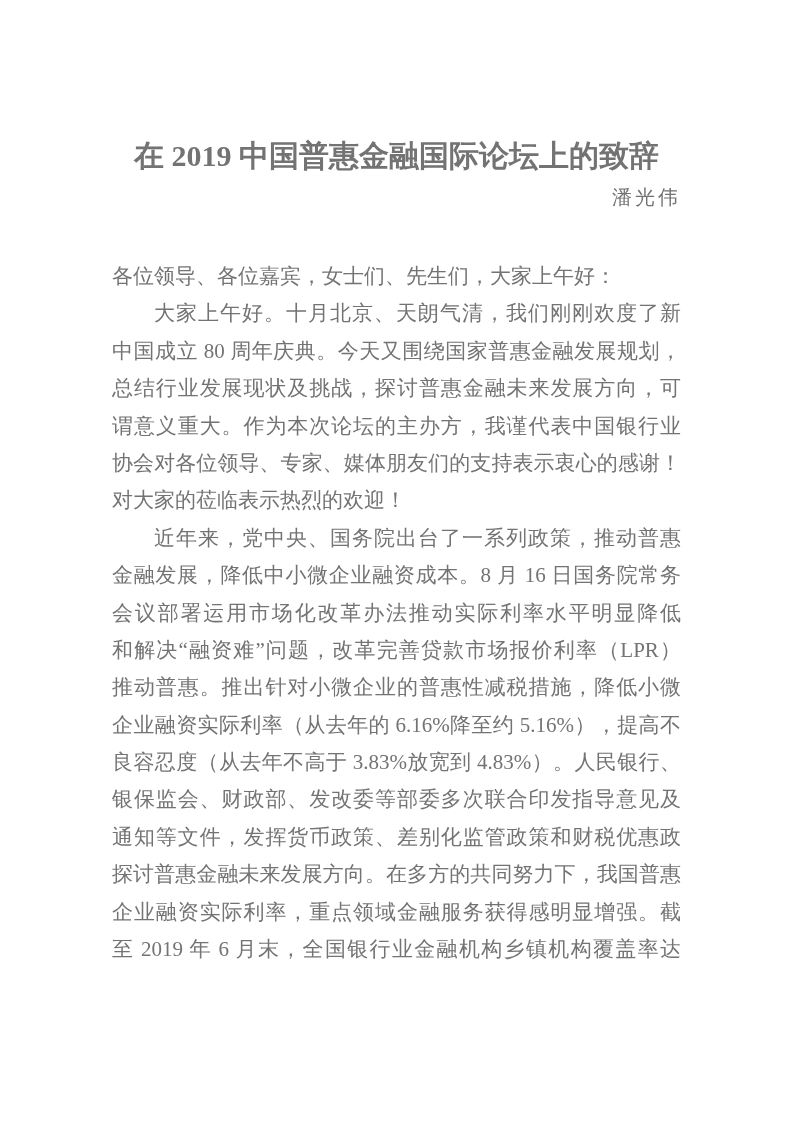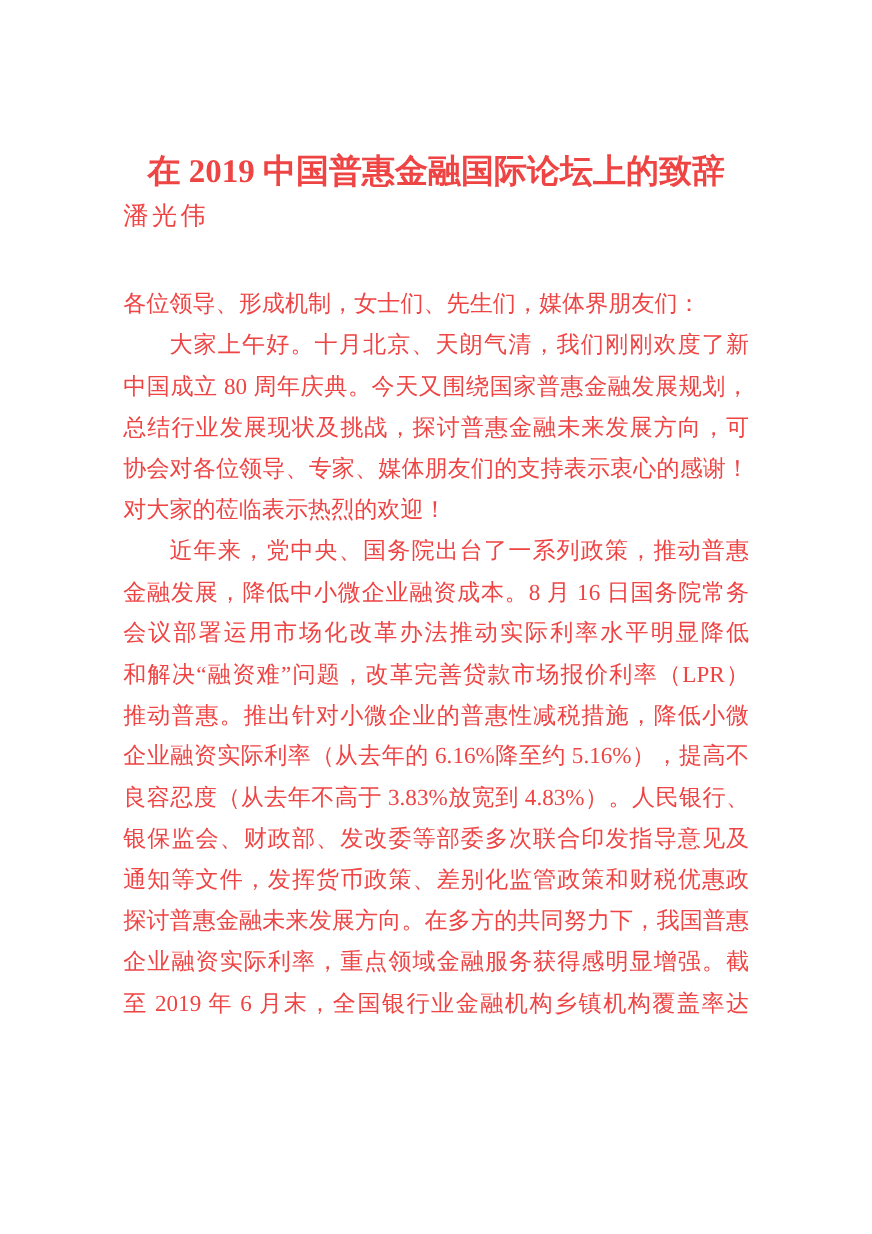--- a/index.html
+++ b/index.html
@@ -6,37 +6,37 @@
     margin: 0;
     padding: 0;
     background: #ffffff;
   }
   .page {
     position: relative;
     width: 793px;
     height: 1122px;
     margin: 0 auto;
     background: #ffffff;
-    color: #ef4444;
+    color: #737373;
     font-family: "Liberation Serif", "DejaVu Serif", serif;
     overflow: hidden;
   }
   .doc-title {
     margin: 137px 112px 0 112px;
     font-size: 30px;
     line-height: 38px;
     font-weight: 700;
     text-align: center;
     white-space: nowrap;
   }
   .doc-author {
     margin: 10px 112px 0 112px;
-    font-size: 23px;
+    font-size: 20px;
     line-height: 24px;
-    text-align: left;
+    text-align: right;
     letter-spacing: 3px;
   }
   .doc-body {
     margin: 49px 112px 0 112px;
     font-size: 21px;
     line-height: 37.4px;
     text-align: left;
   }
   .text-line {
     height: 37.4px;
@@ -52,24 +52,25 @@
     text-indent: 2em;
   }
 </style>
 </head>
 <body>
 
 <div class="page">
   <h1 class="doc-title">在 2019 中国普惠金融国际论坛上的致辞</h1>
   <div class="doc-author">潘光伟</div>
   <div class="doc-body">
-      <div class="text-line">各位领导、形成机制，女士们、先生们，媒体界朋友们：</div>
+      <div class="text-line">各位领导、各位嘉宾，女士们、先生们，大家上午好：</div>
       <div class="text-line fill indent">大家上午好。十月北京、天朗气清，我们刚刚欢度了新</div>
       <div class="text-line fill">中国成立 80 周年庆典。今天又围绕国家普惠金融发展规划，</div>
       <div class="text-line fill">总结行业发展现状及挑战，探讨普惠金融未来发展方向，可</div>
+      <div class="text-line fill">谓意义重大。作为本次论坛的主办方，我谨代表中国银行业</div>
       <div class="text-line fill">协会对各位领导、专家、媒体朋友们的支持表示衷心的感谢！</div>
       <div class="text-line">对大家的莅临表示热烈的欢迎！</div>
       <div class="text-line fill indent">近年来，党中央、国务院出台了一系列政策，推动普惠</div>
       <div class="text-line fill">金融发展，降低中小微企业融资成本。8 月 16 日国务院常务</div>
       <div class="text-line fill">会议部署运用市场化改革办法推动实际利率水平明显降低</div>
       <div class="text-line fill">和解决“融资难”问题，改革完善贷款市场报价利率（LPR）</div>
       <div class="text-line fill">推动普惠。推出针对小微企业的普惠性减税措施，降低小微</div>
       <div class="text-line fill">企业融资实际利率（从去年的 6.16%降至约 5.16%），提高不</div>
       <div class="text-line fill">良容忍度（从去年不高于 3.83%放宽到 4.83%）。人民银行、</div>
       <div class="text-line fill">银保监会、财政部、发改委等部委多次联合印发指导意见及</div>

